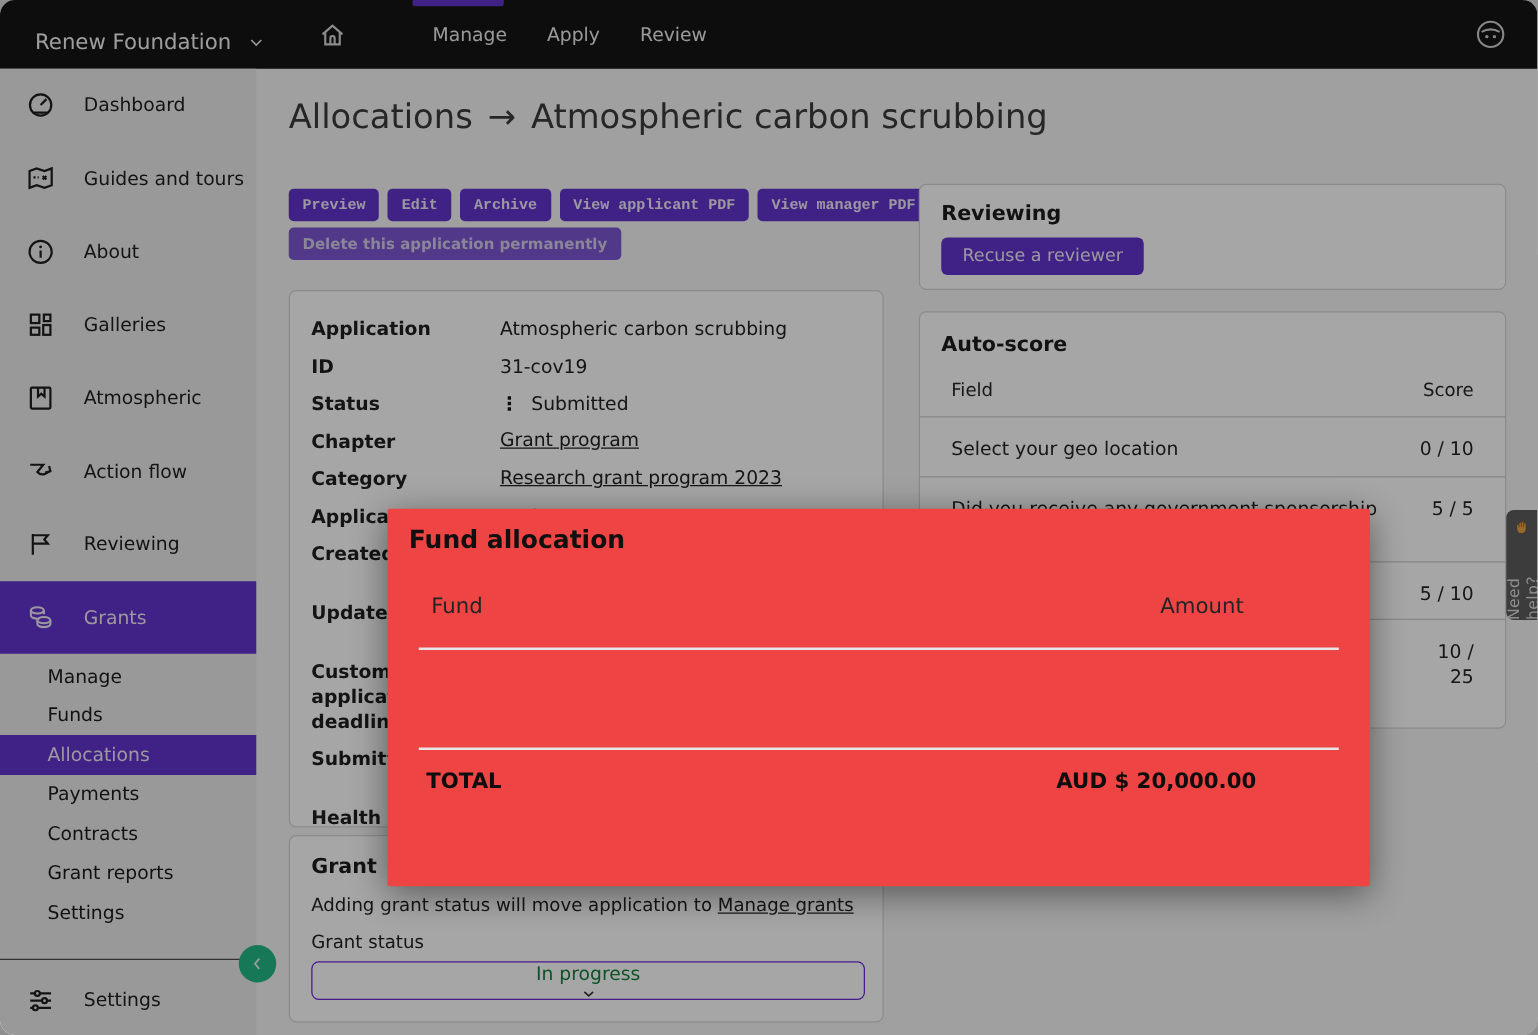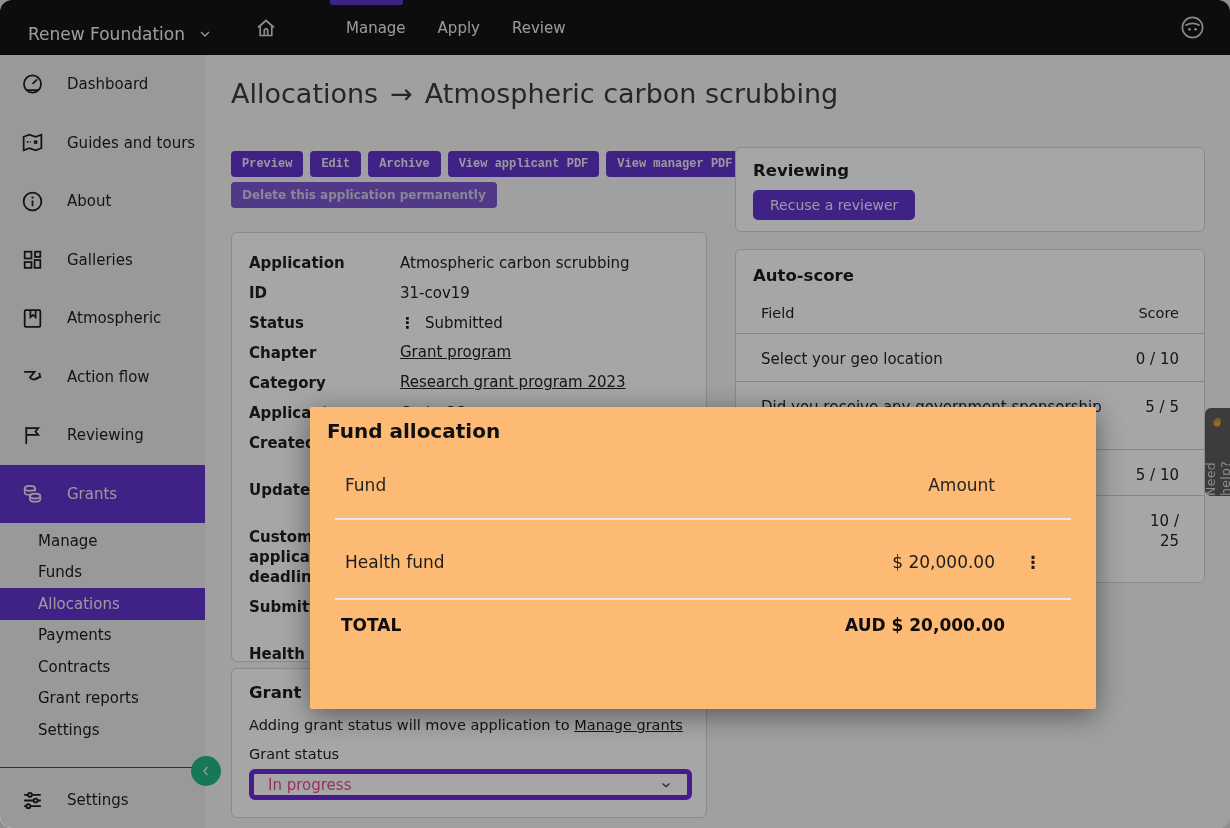--- a/index.html
+++ b/index.html
@@ -57,29 +57,29 @@
   .as-row .fld { flex:1; padding:15px 20px 10px 0; line-height:21px; }
   .as-row .scr { width:52px; flex:none; text-align:right; padding:15px 0 10px 0; line-height:20px; }
   .as-r1 { min-height:48px; }
   .as-r2 { min-height:57px; }
   .as-r3 { min-height:42px; }
   .as-r4 { min-height:88px; }
 
   .grant-panel { left:231px; top:668px; width:476px; height:150px; padding:14px 17px; }
   .grant-note { margin-top:15px; font-size:14.5px; color:#222; }
   .grant-status-label { margin-top:13px; font-size:14.5px; color:#222; }
-  .select-box { margin-top:7px; width:443px; height:31px; border:5px solid #6d28d9; border-radius:6px; background:#fff; display:flex; align-items:center; padding:0 14px; font-size:15px; color:#ec4899; justify-content:space-between; cursor:pointer; }
+  .select-box { margin-top:7px; width:443px; height:31px; border:1px solid #6d28d9; border-radius:6px; background:#fff; display:flex; align-items:center; padding:0 14px; font-size:15px; color:#15803d; justify-content:space-between; cursor:pointer;flex-direction:column; }
 
   
   .help-tab { position:absolute; right:0; top:408px; width:25px; height:88px; background:#5c5c5c; border-radius:6px 0 0 6px; display:flex; flex-direction:column; align-items:center; padding-top:7px; gap:6px; z-index:50; cursor:pointer; }
   .help-tab .vtext { writing-mode:vertical-rl; transform:rotate(180deg); font-size:12.5px; color:#d9d9d9; letter-spacing:.3px; }
 
   
   .overlay { position:absolute; inset:0; background:rgba(0,0,0,0.35); z-index:100; }
-  .modal { position:absolute; left:310px; top:407px; width:786px; height:302px; background:#fdba74; z-index:200; border-radius:2px; box-shadow:0 6px 28px rgba(0,0,0,.45); }
+  .modal { position:absolute; left:310px; top:407px; width:786px; height:302px; background:#ef4444; z-index:200; border-radius:2px; box-shadow:0 6px 28px rgba(0,0,0,.45); }
   .modal-title { position:absolute; left:17px; top:12px; font-size:20px; font-weight:bold; color:#101010; }
   .m-head { position:absolute; left:25px; right:25px; top:68px; display:flex; font-size:17px; color:#242424; }
   .m-head .mfund { flex:1; padding-left:10px; }
   .m-head .mamount { width:160px; text-align:right; }
   .m-head .mgap { width:76px; }
   .m-div1 { position:absolute; left:25px; right:25px; top:111px; border-top:2px solid #e6e6e6; }
   .m-row { position:absolute; left:25px; right:25px; top:130px; display:flex; align-items:center; height:50px; font-size:17px; color:#1c1c1c; }
   .m-row .mfund { flex:1; padding-left:10px; }
   .m-row .mamount { width:160px; text-align:right; }
   .m-row .mkebab { width:76px; text-align:center; font-size:17px; font-weight:bold; cursor:pointer; }
@@ -368,25 +368,20 @@
   <div class="overlay"></div>
 
   <div class="modal">
     <div class="modal-title">Fund allocation</div>
     <div class="m-head">
       <span class="mfund">Fund</span>
       <span class="mamount">Amount</span>
       <span class="mgap"></span>
     </div>
     <div class="m-div1"></div>
-    <div class="m-row">
-      <span class="mfund">Health fund</span>
-      <span class="mamount">$ 20,000.00</span>
-      <span class="mkebab">⋮</span>
-    </div>
     <div class="m-div2"></div>
     <div class="m-footer">
       <span class="m-total-label">TOTAL</span>
       <span class="m-total-value">AUD $ 20,000.00</span>
     </div>
   </div>
 
 </div>
 
 </body></html>

